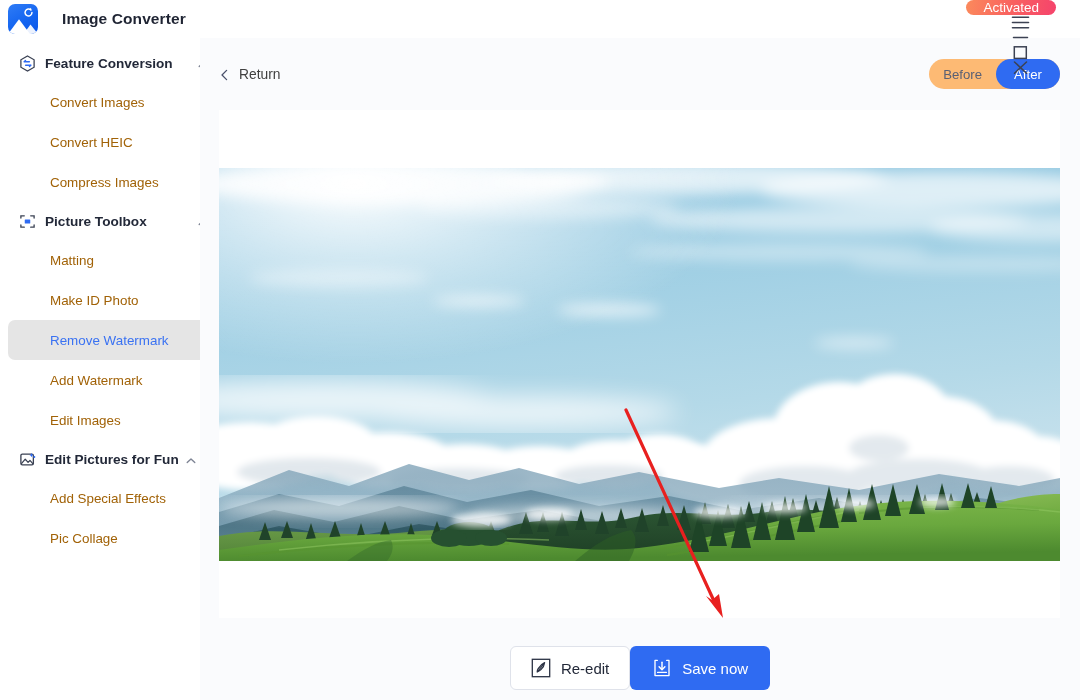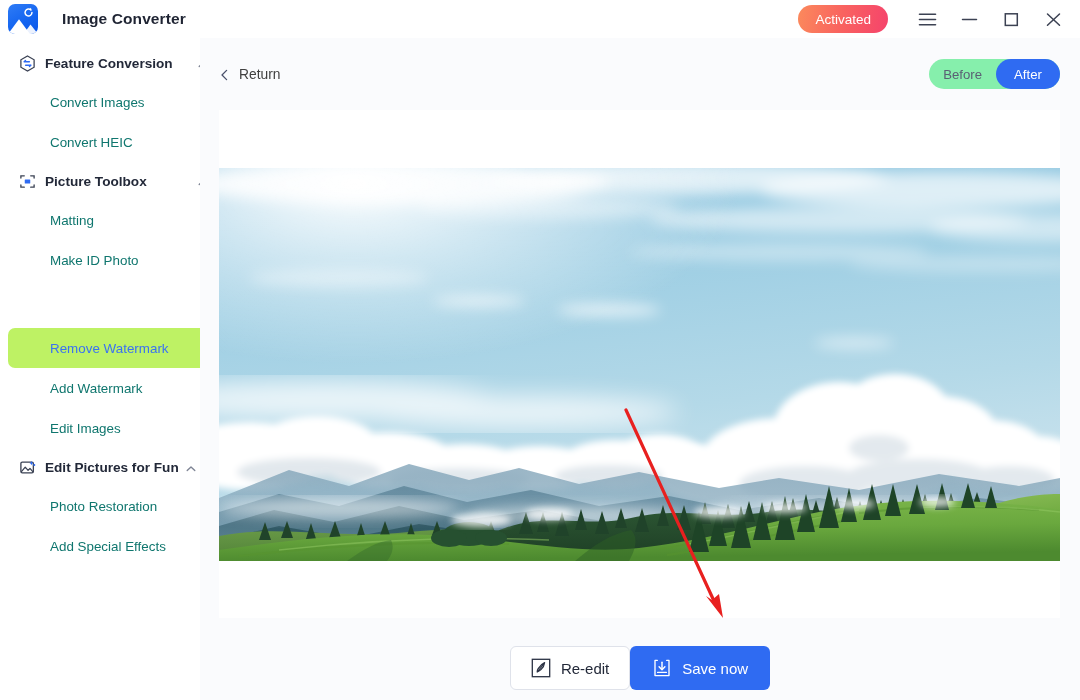--- a/index.html
+++ b/index.html
@@ -35,21 +35,21 @@
     position: absolute; left: 0; bottom: 0; width: 30px; height: 17px;
   }
   #logo-cycle { position: absolute; right: 4px; top: 3px; width: 11px; height: 11px; }
   #app-title {
     margin-left: 24px;
     font-size: 15.5px; font-weight: 700; color: #1f2433;
     letter-spacing: .1px;
   }
   #titlebar-right {
     margin-left: auto; display: flex; align-items: center; gap: 0px;
-    padding-right: 6px; height: 38px;
+    padding-right: 6px; height: 38px; flex-direction: column;
   }
   #activated-btn {
     height: 28px; padding: 0 17px;
     border-radius: 14px;
     background: linear-gradient(100deg, #fb8a5c 0%, #f9635f 48%, #f5436c 100%);
     color: #ffffff; font-size: 13.5px; font-weight: 400;
     display: flex; align-items: center; justify-content: center;
     border: none; cursor: pointer;
     margin-right: 18px;
   }
@@ -84,29 +84,28 @@
   }
   .chev {
     margin-left: auto; width: 12px; height: 12px; flex: 0 0 auto;
     color: #8a8f9c;
   }
   .chev.pad { margin-left: 6px; }
   .nav-item {
     height: 40px; margin: 0 8px;
     display: flex; align-items: center;
     padding-left: 42px;
-    font-size: 13.4px; color: #0f766e;
+    font-size: 13.4px; color: #a16207;
     border-radius: 7px;
     cursor: pointer;
     white-space: nowrap;
   }
   .nav-item.active {
-    background: #bef264;
+    background: #e5e5e5;
     color: #3a72f2;
-    margin-top: 48px;
   }
 
   
   #main {
     position: absolute; top: 38px; left: 200px;
     width: 880px; height: 662px;
     background: #fafbfd;
   }
   #main-topbar {
     position: absolute; top: 0; left: 0;
@@ -116,21 +115,21 @@
   #return-btn {
     display: flex; align-items: center; gap: 9px;
     margin-left: 19px; cursor: pointer;
     background: transparent; border: none;
     font-size: 13.8px; color: #404040;
   }
   #return-chevron { width: 11px; height: 11px; color: #49506a; }
   #ba-toggle {
     margin-left: auto; margin-right: 20px;
     height: 30px;
-    background: #86efac;
+    background: #fdba74;
     border-radius: 15px;
     display: flex; align-items: center;
     padding: 0;
   }
   .ba-seg {
     height: 30px; min-width: 64px; padding: 0 14px;
     display: flex; align-items: center; justify-content: center;
     border-radius: 15px;
     font-size: 13.2px; color: #5a6074;
     cursor: pointer; border: none; background: transparent;
@@ -256,20 +255,23 @@
           <path d="M2.2 7.6 L6 3.9 L9.8 7.6" fill="none" stroke="#7e8494" stroke-width="1.35" stroke-linecap="round" stroke-linejoin="round"></path>
         </svg>
       </span>
     </div>
     <div class="nav-item">
       <span>Convert Images</span>
     </div>
     <div class="nav-item">
       <span>Convert HEIC</span>
     </div>
+    <div class="nav-item">
+      <span>Compress Images</span>
+    </div>
 
     <div class="section-head">
       <span class="section-icon">
         <svg width="17" height="17" viewBox="0 0 18 18">
           <path d="M2 5.4 V3 H5.6 M12.4 3 H16 V5.4 M16 12.6 V15 H12.4 M5.6 15 H2 V12.6" fill="none" stroke="#3a4153" stroke-width="1.4" stroke-linecap="round"></path>
           <rect x="6.1" y="6.9" width="5.8" height="4.2" rx="0.6" fill="#2f6bf2"></rect>
         </svg>
       </span>
       <span class="section-label">Picture Toolbox</span>
       <span class="chev">
@@ -304,24 +306,24 @@
         </svg>
       </span>
       <span class="section-label">Edit Pictures for Fun</span>
       <span class="chev pad">
         <svg width="12" height="12" viewBox="0 0 12 12">
           <path d="M2.2 7.6 L6 3.9 L9.8 7.6" fill="none" stroke="#7e8494" stroke-width="1.35" stroke-linecap="round" stroke-linejoin="round"></path>
         </svg>
       </span>
     </div>
     <div class="nav-item">
-      <span>Photo Restoration</span>
-    </div>
-    <div class="nav-item">
       <span>Add Special Effects</span>
+    </div>
+    <div class="nav-item">
+      <span>Pic Collage</span>
     </div>
   </div>
 
   <div id="main">
 
     <div id="main-topbar">
       <button id="return-btn">
         <span id="return-chevron">
           <svg width="11" height="12" viewBox="0 0 11 12">
             <path d="M7.6 1.4 L3 6 L7.6 10.6" fill="none" stroke="#49506a" stroke-width="1.3" stroke-linecap="round" stroke-linejoin="round"></path>

